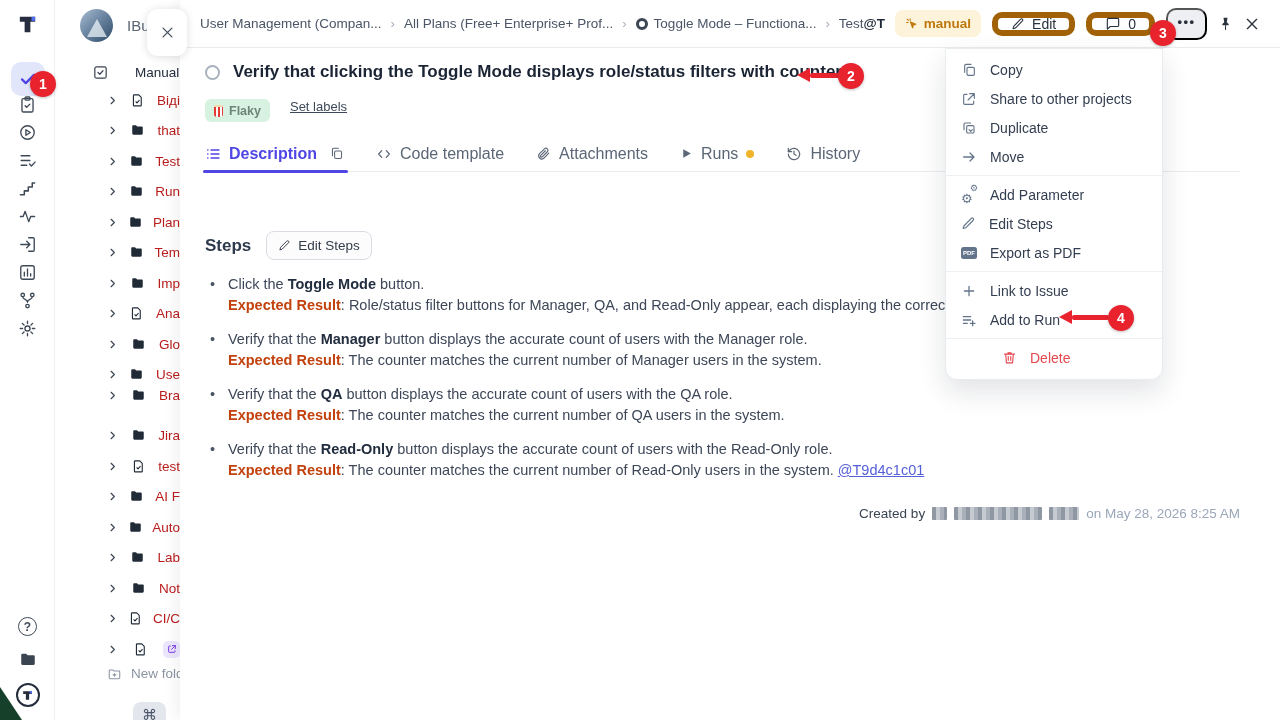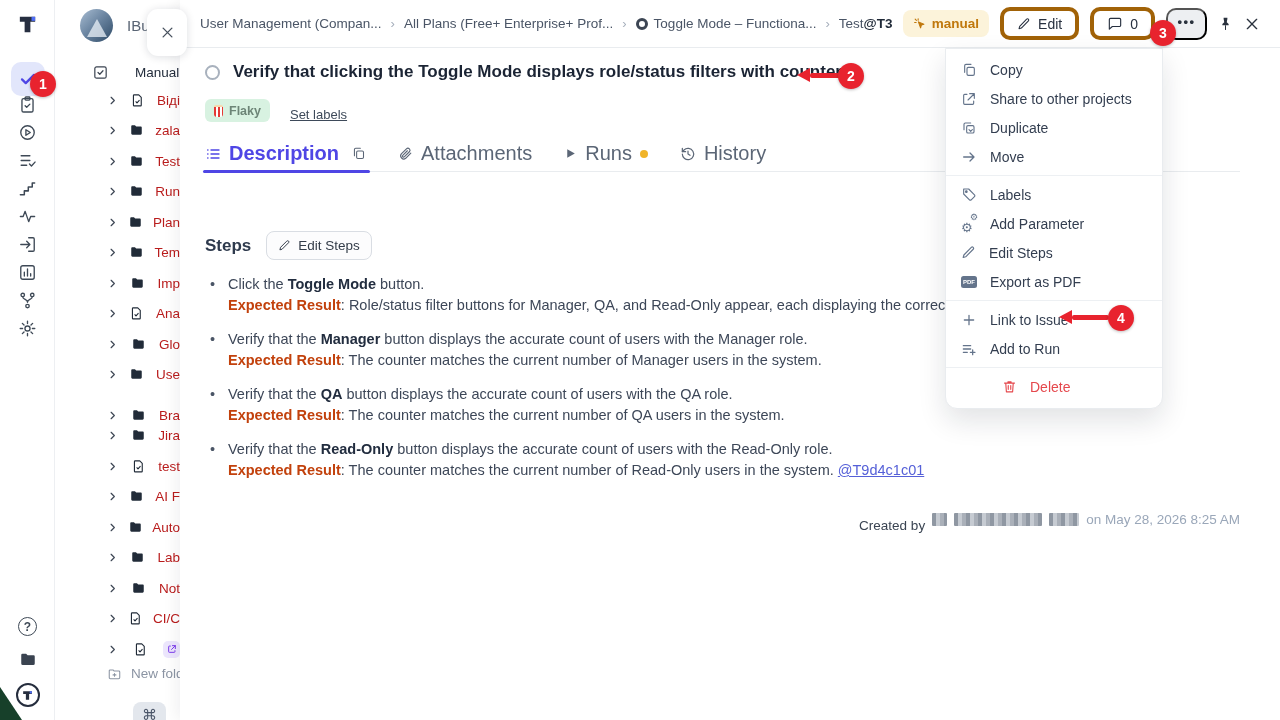--- a/index.html
+++ b/index.html
@@ -53,58 +53,58 @@
   .topbar { position:absolute; left:0; top:0; width:1100px; height:48px; border-bottom:1px solid #e9ecef;
     display:flex; align-items:center; padding:0 20px; gap:10px; }
   .crumbs { display:flex; align-items:center; gap:9px; font-size:13.5px; color:#4a5566; white-space:nowrap;
     overflow:hidden; flex:1; }
   .crumb-sep { color:#a6afbc; font-size:13px; }
   .crumb-sep::before { content:"\203A"; }
   .suite-dot { width:12px; height:12px; border-radius:50%; border:3.5px solid #3c4553; background:#fff; margin-right:6px; }
   .crumb { display:flex; align-items:center; }
   .crumb .bold { font-weight:700; color:#1f2937; }
   .tb-actions { display:flex; align-items:center; gap:11px; }
-  .btn { display:flex; align-items:center; gap:7px; height:33px; padding:0 13px; border:4px solid #a16207;
+  .btn { display:flex; align-items:center; gap:7px; height:24px; padding:0 13px; border:6px solid #a16207;
     border-radius:10px; background:#fff; font-size:14px; color:#27303f; }
   .badge-manual { display:flex; align-items:center; gap:6px; height:27px; padding:0 10px; border-radius:8px;
     background:#fcf3da; color:#c0780c; font-size:13.5px; font-weight:600; }
   .more-btn { width:41px; height:32px; background:#edeff2; border-radius:10px; display:flex; align-items:center;
     justify-content:center; color:#2a323e; font-size:13px; letter-spacing:1.5px; font-weight:700; }
   .more-btn::before { content:"\2022\2022\2022"; margin-top:-5px; }
   .ghost-ic { color:#4a5566; display:flex; align-items:center; }
 
   
   .title-row { position:absolute; left:25px; top:62px; display:flex; align-items:center; gap:13px; }
   .status-circle { width:15px; height:15px; border:2px solid #a8b1bd; border-radius:50%; }
   .title { font-size:17px; font-weight:700; color:#1b2434; }
-  .labels-row { position:absolute; left:25px; top:99px; display:flex; align-items:flex-end; gap:20px; }
+  .labels-row { position:absolute; left:25px; top:99px; display:flex; align-items:flex-start; gap:20px; }
   .flaky { display:flex; align-items:center; gap:6px; height:23px; padding:0 9px; background:#d8f2e1;
     border-radius:6px; font-size:12.5px; font-weight:600; color:#6d8577; }
   .popcorn { width:9px; height:12px; border-radius:2px 2px 3px 3px;
     background:repeating-linear-gradient(90deg,#e53935 0 2px,#fff 2px 4px); border-top:2px solid #f6d9ae; }
   .setlabels { font-size:13px; color:#3e4a5a; text-decoration:underline; }
   .tabs { position:absolute; left:25px; top:136px; width:1035px; height:36px; display:flex; align-items:center;
     gap:32px; border-bottom:1px solid #e9ecef; }
-  .tab { position:relative; height:36px; display:flex; align-items:center; gap:8px; font-size:20px; color:#5b6676; }
+  .tab { position:relative; height:36px; display:flex; align-items:center; gap:8px; font-size:16px; color:#5b6676; }
   .tab.active { color:#4f46e5; font-weight:600; }
   .tab.active::after { content:""; position:absolute; left:-2px; right:-4px; bottom:-1px; height:3px;
     background:#4f46e5; border-radius:2px; }
   .runs-dot { width:8px; height:8px; border-radius:50%; background:#f0b429; }
   .steps-head { position:absolute; left:25px; top:231px; display:flex; align-items:center; gap:15px; }
   .steps-title { font-size:17px; font-weight:700; color:#2e3a4d; }
   .btn-small { display:flex; align-items:center; gap:7px; height:29px; padding:0 11px; border:1px solid #d9dde3;
     border-radius:8px; background:#fcfcfd; font-size:13.5px; color:#333c49; }
   .steps-list { position:absolute; left:25px; top:274px; width:920px; }
   .step { position:relative; padding-left:23px; margin-bottom:13px; font-size:14.5px; line-height:21px; color:#3d4758; }
   .step::before { content:"\2022"; position:absolute; left:5px; top:0; color:#4a5566; }
   .step b { color:#222d3f;margin-top:29px; }
   .exp b { color:#c2410c; }
   .tlink { color:#5560d8; text-decoration:underline; margin-left:4px; }
   .created { position:absolute; right:40px; top:506px; display:flex; align-items:center; gap:7px; font-size:13.5px; }
-  .created .pre { color:#3a4452;margin-top:12px; }
+  .created .pre { color:#3a4452; }
   .px { height:13px; border-radius:1px;
     background:repeating-linear-gradient(90deg,#8f97a2 0 4px,#c6cbd2 4px 8px,#aab0b9 8px 12px); }
   .created .suf { color:#9aa7b9; }
   .ai-btn { position:absolute; left:1136px; top:186px; width:101px; height:33px; border:1px solid #c9cff5;
     border-radius:9px; background:#fff; z-index:4; display:flex; align-items:center; }
   .ai-label { flex:1; text-align:right; padding-right:11px; color:#4f46e5; font-size:14px; }
   .ai-sep { width:1px; height:33px; background:#d4d9f7; }
   .ai-dots { width:29px; text-align:center; color:#4f46e5; font-weight:700; font-size:12px; letter-spacing:1px; }
   .ai-dots::before { content:"\2022\2022\2022"; }
 
@@ -243,21 +243,21 @@
         </svg>
         <span>Віді</span>
       </div>
     <div class="trow" style="top:115px">
         <svg width="11" height="11" viewBox="0 0 24 24" fill="none" stroke="#3d4654" stroke-width="2.6" stroke-linecap="round" stroke-linejoin="round">
           <path d="M9 5l7 7-7 7"></path>
         </svg>
         <svg width="15" height="14" viewBox="0 0 24 24" fill="#212b38">
           <path d="M3 5.5A1.5 1.5 0 0 1 4.5 4h4.8l2.2 2.2h8A1.5 1.5 0 0 1 21 7.7V18a2 2 0 0 1-2 2H5a2 2 0 0 1-2-2z"></path>
         </svg>
-        <span>zala</span>
+        <span>that</span>
       </div>
     <div class="trow" style="top:146px">
         <svg width="11" height="11" viewBox="0 0 24 24" fill="none" stroke="#3d4654" stroke-width="2.6" stroke-linecap="round" stroke-linejoin="round">
           <path d="M9 5l7 7-7 7"></path>
         </svg>
         <svg width="15" height="14" viewBox="0 0 24 24" fill="#212b38">
           <path d="M3 5.5A1.5 1.5 0 0 1 4.5 4h4.8l2.2 2.2h8A1.5 1.5 0 0 1 21 7.7V18a2 2 0 0 1-2 2H5a2 2 0 0 1-2-2z"></path>
         </svg>
         <span>Test</span>
       </div>
@@ -318,21 +318,21 @@
       </div>
     <div class="trow" style="top:359px">
         <svg width="11" height="11" viewBox="0 0 24 24" fill="none" stroke="#3d4654" stroke-width="2.6" stroke-linecap="round" stroke-linejoin="round">
           <path d="M9 5l7 7-7 7"></path>
         </svg>
         <svg width="15" height="14" viewBox="0 0 24 24" fill="#212b38">
           <path d="M3 5.5A1.5 1.5 0 0 1 4.5 4h4.8l2.2 2.2h8A1.5 1.5 0 0 1 21 7.7V18a2 2 0 0 1-2 2H5a2 2 0 0 1-2-2z"></path>
         </svg>
         <span>Use</span>
       </div>
-    <div class="trow" style="top:400px">
+    <div class="trow" style="top:380px">
         <svg width="11" height="11" viewBox="0 0 24 24" fill="none" stroke="#3d4654" stroke-width="2.6" stroke-linecap="round" stroke-linejoin="round">
           <path d="M9 5l7 7-7 7"></path>
         </svg>
         <svg width="15" height="14" viewBox="0 0 24 24" fill="#212b38">
           <path d="M3 5.5A1.5 1.5 0 0 1 4.5 4h4.8l2.2 2.2h8A1.5 1.5 0 0 1 21 7.7V18a2 2 0 0 1-2 2H5a2 2 0 0 1-2-2z"></path>
         </svg>
         <span>Bra</span>
       </div>
     <div class="trow" style="top:420px">
         <svg width="11" height="11" viewBox="0 0 24 24" fill="none" stroke="#3d4654" stroke-width="2.6" stroke-linecap="round" stroke-linejoin="round">
@@ -506,20 +506,26 @@
         <svg width="16" height="16" viewBox="0 0 24 24" fill="none" stroke="currentColor" stroke-width="2" stroke-linecap="round">
             <path d="M9 6h12M9 12h12M9 18h12M4 6h.5M4 12h.5M4 18h.5"></path>
           </svg>
         <span>Description</span>
         <svg width="15" height="15" viewBox="0 0 24 24" fill="none" stroke="#5b6676" stroke-width="1.7" stroke-linecap="round" stroke-linejoin="round" style="margin-left:4px">
             <rect x="9" y="8" width="11" height="12" rx="2"></rect>
             <path d="M5.5 15.5v-10a2 2 0 0 1 2-2H15"></path>
           </svg>
       </span>
       <span class="tab">
+        <svg width="16" height="16" viewBox="0 0 24 24" fill="none" stroke="currentColor" stroke-width="1.9" stroke-linecap="round" stroke-linejoin="round">
+            <path d="M8.5 7L4 12l4.5 5M15.5 7L20 12l-4.5 5"></path>
+          </svg>
+        <span>Code template</span>
+      </span>
+      <span class="tab">
         <svg width="15" height="15" viewBox="0 0 24 24" fill="none" stroke="currentColor" stroke-width="1.8" stroke-linecap="round" stroke-linejoin="round">
             <path d="M20.5 11.5l-8.2 8.2a5 5 0 0 1-7-7L13.5 4.5a3.3 3.3 0 0 1 4.7 4.7l-8.2 8.2a1.7 1.7 0 0 1-2.4-2.4L15 7.6"></path>
           </svg>
         <span>Attachments</span>
       </span>
       <span class="tab">
         <svg width="13" height="13" viewBox="0 0 24 24" fill="currentColor">
             <path d="M6 4l14 8-14 8z"></path>
           </svg>
         <span>Runs</span>
@@ -613,29 +619,20 @@
         <span class="mic">
           <svg width="16" height="16" viewBox="0 0 24 24" fill="none" stroke="currentColor" stroke-width="1.9" stroke-linecap="round" stroke-linejoin="round">
             <path d="M4 12h15M13.5 6l6 6-6 6"></path>
           </svg>
         </span>
         <span>Move</span>
       </div>
     <div class="mdiv"></div>
     <div class="mi">
         <span class="mic">
-          <svg width="16" height="16" viewBox="0 0 24 24" fill="none" stroke="currentColor" stroke-width="1.7" stroke-linecap="round" stroke-linejoin="round">
-            <path d="M11.5 3H4v7.5l8.7 8.7a1.8 1.8 0 0 0 2.6 0l4.9-4.9a1.8 1.8 0 0 0 0-2.6z"></path>
-            <circle cx="8" cy="7" r="1.2" fill="currentColor"></circle>
-          </svg>
-        </span>
-        <span>Labels</span>
-      </div>
-    <div class="mi">
-        <span class="mic">
           <span class="gears-ic"></span>
         </span>
         <span>Add Parameter</span>
       </div>
     <div class="mi">
         <span class="mic">
           <svg width="15" height="15" viewBox="0 0 24 24" fill="none" stroke="currentColor" stroke-width="1.8" stroke-linecap="round" stroke-linejoin="round">
             <path d="M16.5 3.7a2.2 2.2 0 0 1 3.1 3.1L7.5 18.9 3.5 20l1.1-4z"></path>
           </svg>
         </span>

